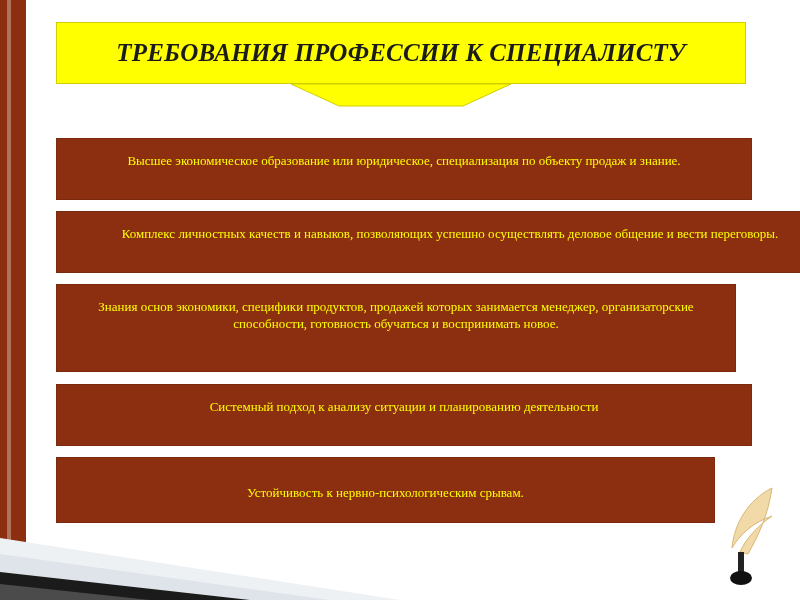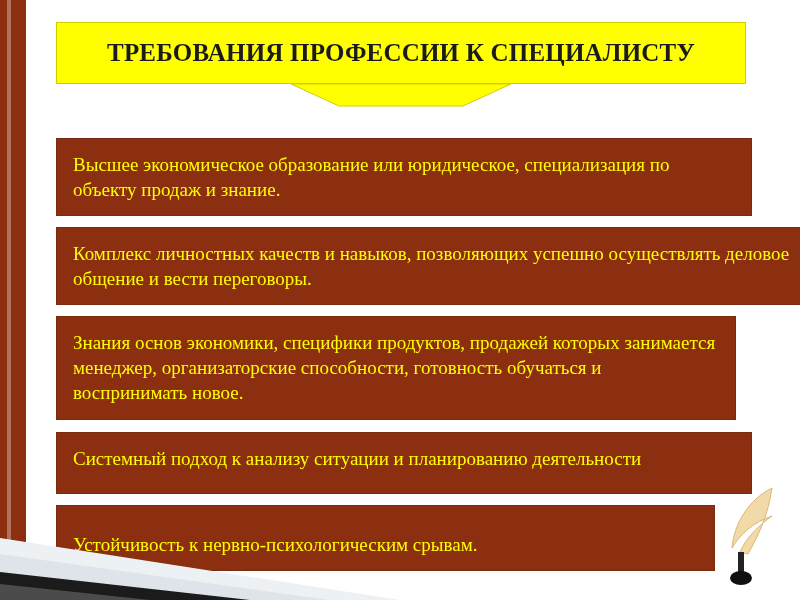--- a/index.html
+++ b/index.html
@@ -58,44 +58,46 @@
     padding: 16px 10px 16px 10px;
     text-align: center;
   }
   .title-text {
     font-family: "Liberation Serif", serif;
     font-weight: bold;
     font-size: 25px;
     color: #1b1b1b;
     letter-spacing: .2px;
     line-height: 1.1;
+    font-style: italic;
   }
   .title-tail {
     position: relative;
     height: 24px;
   }
   .title-tail svg { display: block; margin: 0 auto; }
 
   
   .bars {
     position: absolute;
     left: 56px;
     top: 138px;
     width: 696px;
   }
   .bar {
     background: #8c2f10;
     color: #ffff00;
     font-family: "Liberation Serif", serif;
-    font-size: 19px;
+    font-size: 13px;
     line-height: 1.32;
     padding: 13px 16px 13px 16px;
     box-sizing: border-box;
     margin-bottom: 10px;
     border: 1px solid #7a2a0e;
+    text-align: center;
   }
   .bar.b1 { width: 696px; min-height: 62px; margin-bottom: 11px; }
   .bar.b2 { width: 788px; min-height: 62px; margin-bottom: 11px; }
   .bar.b3 { width: 696px; min-height: 62px; margin-bottom: 11px; }
   .bar.b4 { width: 680px; min-height: 88px; margin-bottom: 12px; }
   .bar.b5 { width: 659px; min-height: 66px; padding-top: 26px; }
   .bar p { margin: 0; }
 
   
   .quill {

